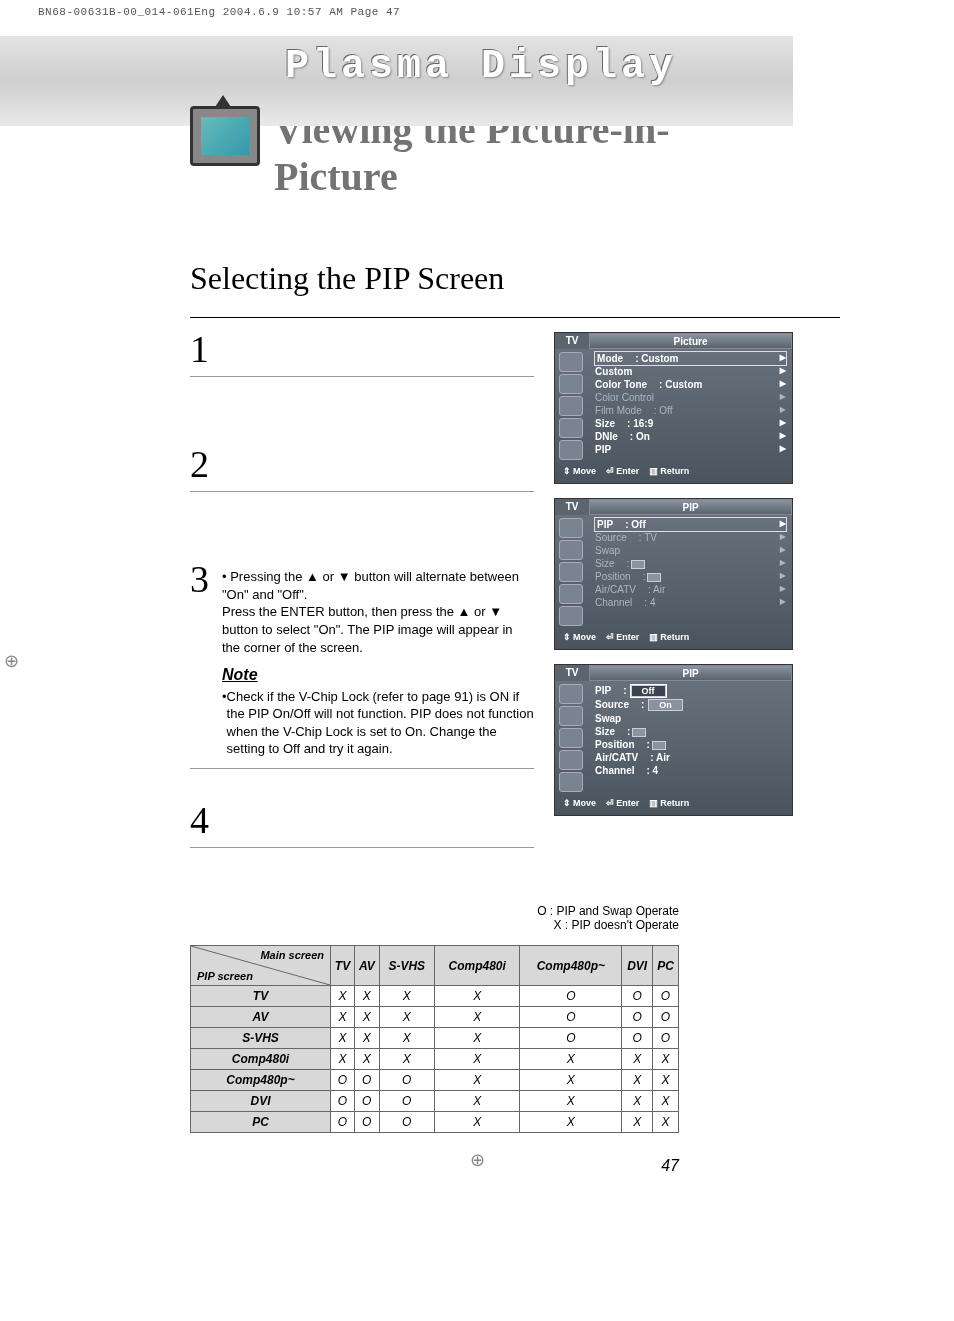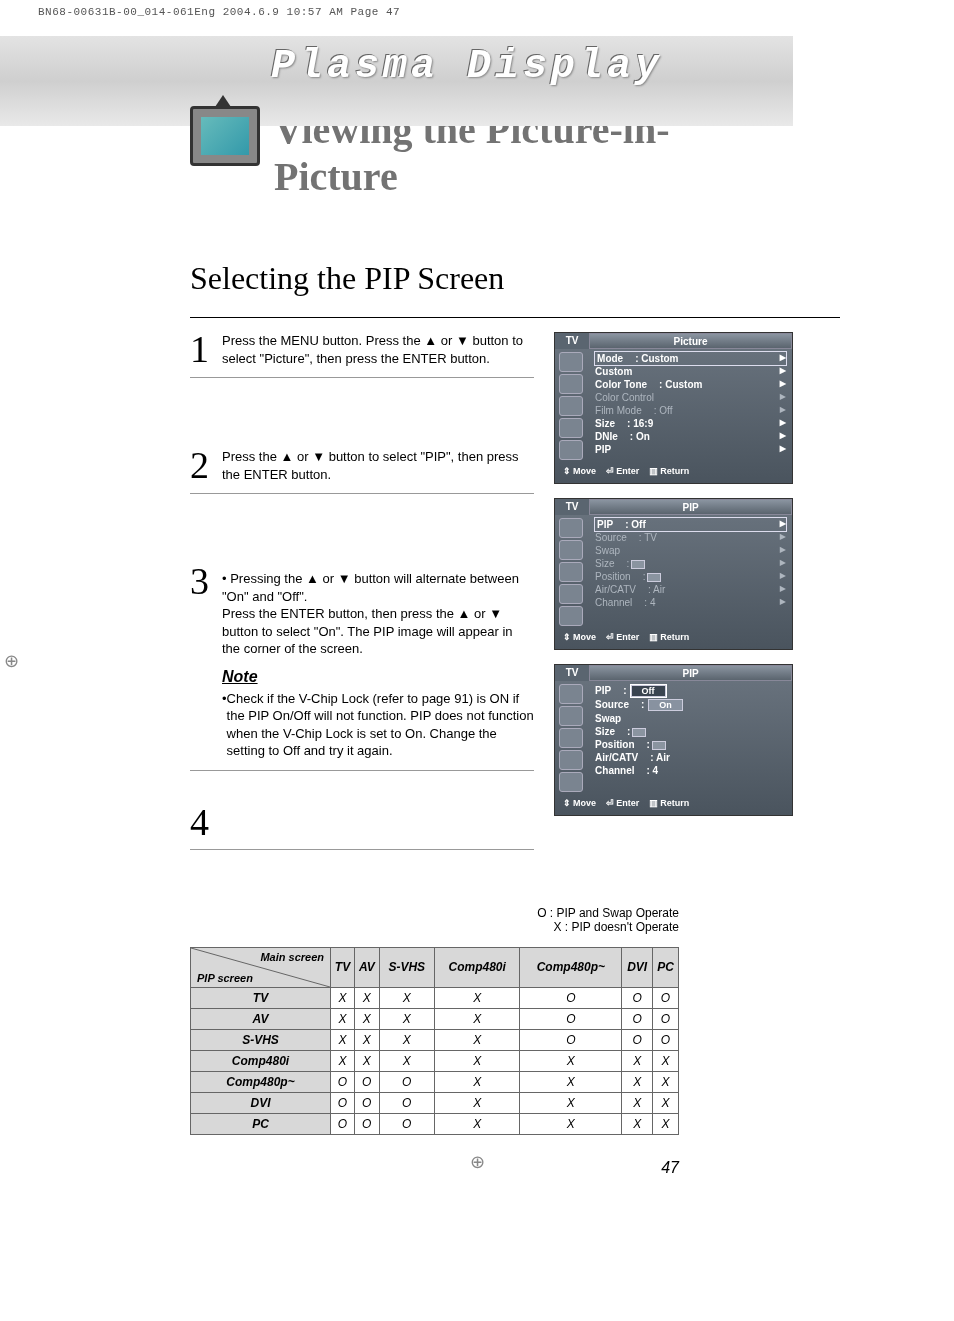--- a/index.html
+++ b/index.html
@@ -1,20 +1,20 @@
 <!DOCTYPE html>
 <html><head>
 <meta charset="utf-8">
 <style>
   * { box-sizing: border-box; margin: 0; padding: 0; }
   body { font-family: Arial, Helvetica, sans-serif; background: #fff; width: 954px; margin: 0 auto; color: #000; }
   .page { position: relative; width: 793px; }
   .print-mark { font-family: "Courier New", monospace; font-size: 11px; color:#555; padding:6px 0 0 38px; letter-spacing:0.5px;}
   .header-band { height:90px; background: linear-gradient(#e3e3e3,#cfcfcf,#e9e9e9); margin-top:18px; position:relative; }
-  .brand { position:absolute; right:130px; top:8px; font-family: "Courier New", monospace; font-size:40px; font-weight:bold; color:#fff; text-shadow: -1px -1px 0 #666, 1px 1px 2px #888; letter-spacing:4px;font-style:italic;}
+  .brand { position:absolute; right:116px; top:8px; font-family: "Courier New", monospace; font-size:40px; font-weight:bold; color:#fff; text-shadow: -1px -1px 0 #666, 1px 1px 2px #888; letter-spacing:4px;}
   .title-row { display:flex; align-items:flex-start; margin-top:-20px; padding-left:190px;}
   .tv-icon { width:70px; height:60px; border:3px solid #333; position:relative; background:#888; margin-right:14px; border-radius:4px;}
   .tv-icon::before{content:""; position:absolute; top:-14px; left:22px; width:0;height:0;border-left:8px solid transparent;border-right:8px solid transparent;border-bottom:12px solid #333;}
   .tv-icon .screen{position:absolute; inset:8px; background:linear-gradient(135deg,#6bb,#39a);}
   .main-title { font-size:40px; font-weight:900; font-family: Georgia, 'Times New Roman', serif; color:#737373;}
   .section-title { font-family: Georgia, 'Times New Roman', serif; font-size:32px; font-weight:normal; margin:60px 0 20px 190px;}
   .hr { border:0; border-top:1px solid #000; margin:6px 0 14px 190px; width:650px;}
   .content { display:flex; gap:20px; padding-left:190px;}
   .steps { width:360px; font-size:13px; line-height:1.35;}
   .step { display:flex; margin-bottom:34px; border-bottom:1px solid #999; padding-bottom:10px;}
@@ -73,25 +73,23 @@
     <div class="main-title">Viewing the Picture-in-Picture</div>
   </div>
 
   <div class="section-title">Selecting the PIP Screen</div>
   <hr class="hr">
 
   <div class="content">
     <div class="steps">
       <div class="step">
         <div class="step-num">1</div>
-        <div class="step-body">Press the MENU button. Press the ▲ or ▼ button to select "Picture", then press the ENTER button.</div>
       </div>
       <div class="step" style="margin-top:70px;">
         <div class="step-num">2</div>
-        <div class="step-body">Press the ▲ or ▼ button to select "PIP", then press the ENTER button.</div>
       </div>
       <div class="step" style="margin-top:70px;">
         <div class="step-num">3</div>
         <div class="step-body">
           <div style="margin-top:6px;">• <span>Pressing the ▲ or ▼ button will alternate between "On" and "Off".</span></div>
           <div>Press the ENTER button, then press the ▲ or ▼ button to select "On". The PIP image will appear in the corner of the screen.</div>
           <div class="note-h">Note</div>
           <div style="display:flex;">
               <div style="width:14px;">•</div>
               <div>Check if the V-Chip Lock (refer to page 91) is ON if the PIP On/Off will not function. PIP does not function when the V-Chip Lock is set to On. Change the setting to Off and try it again.</div>

